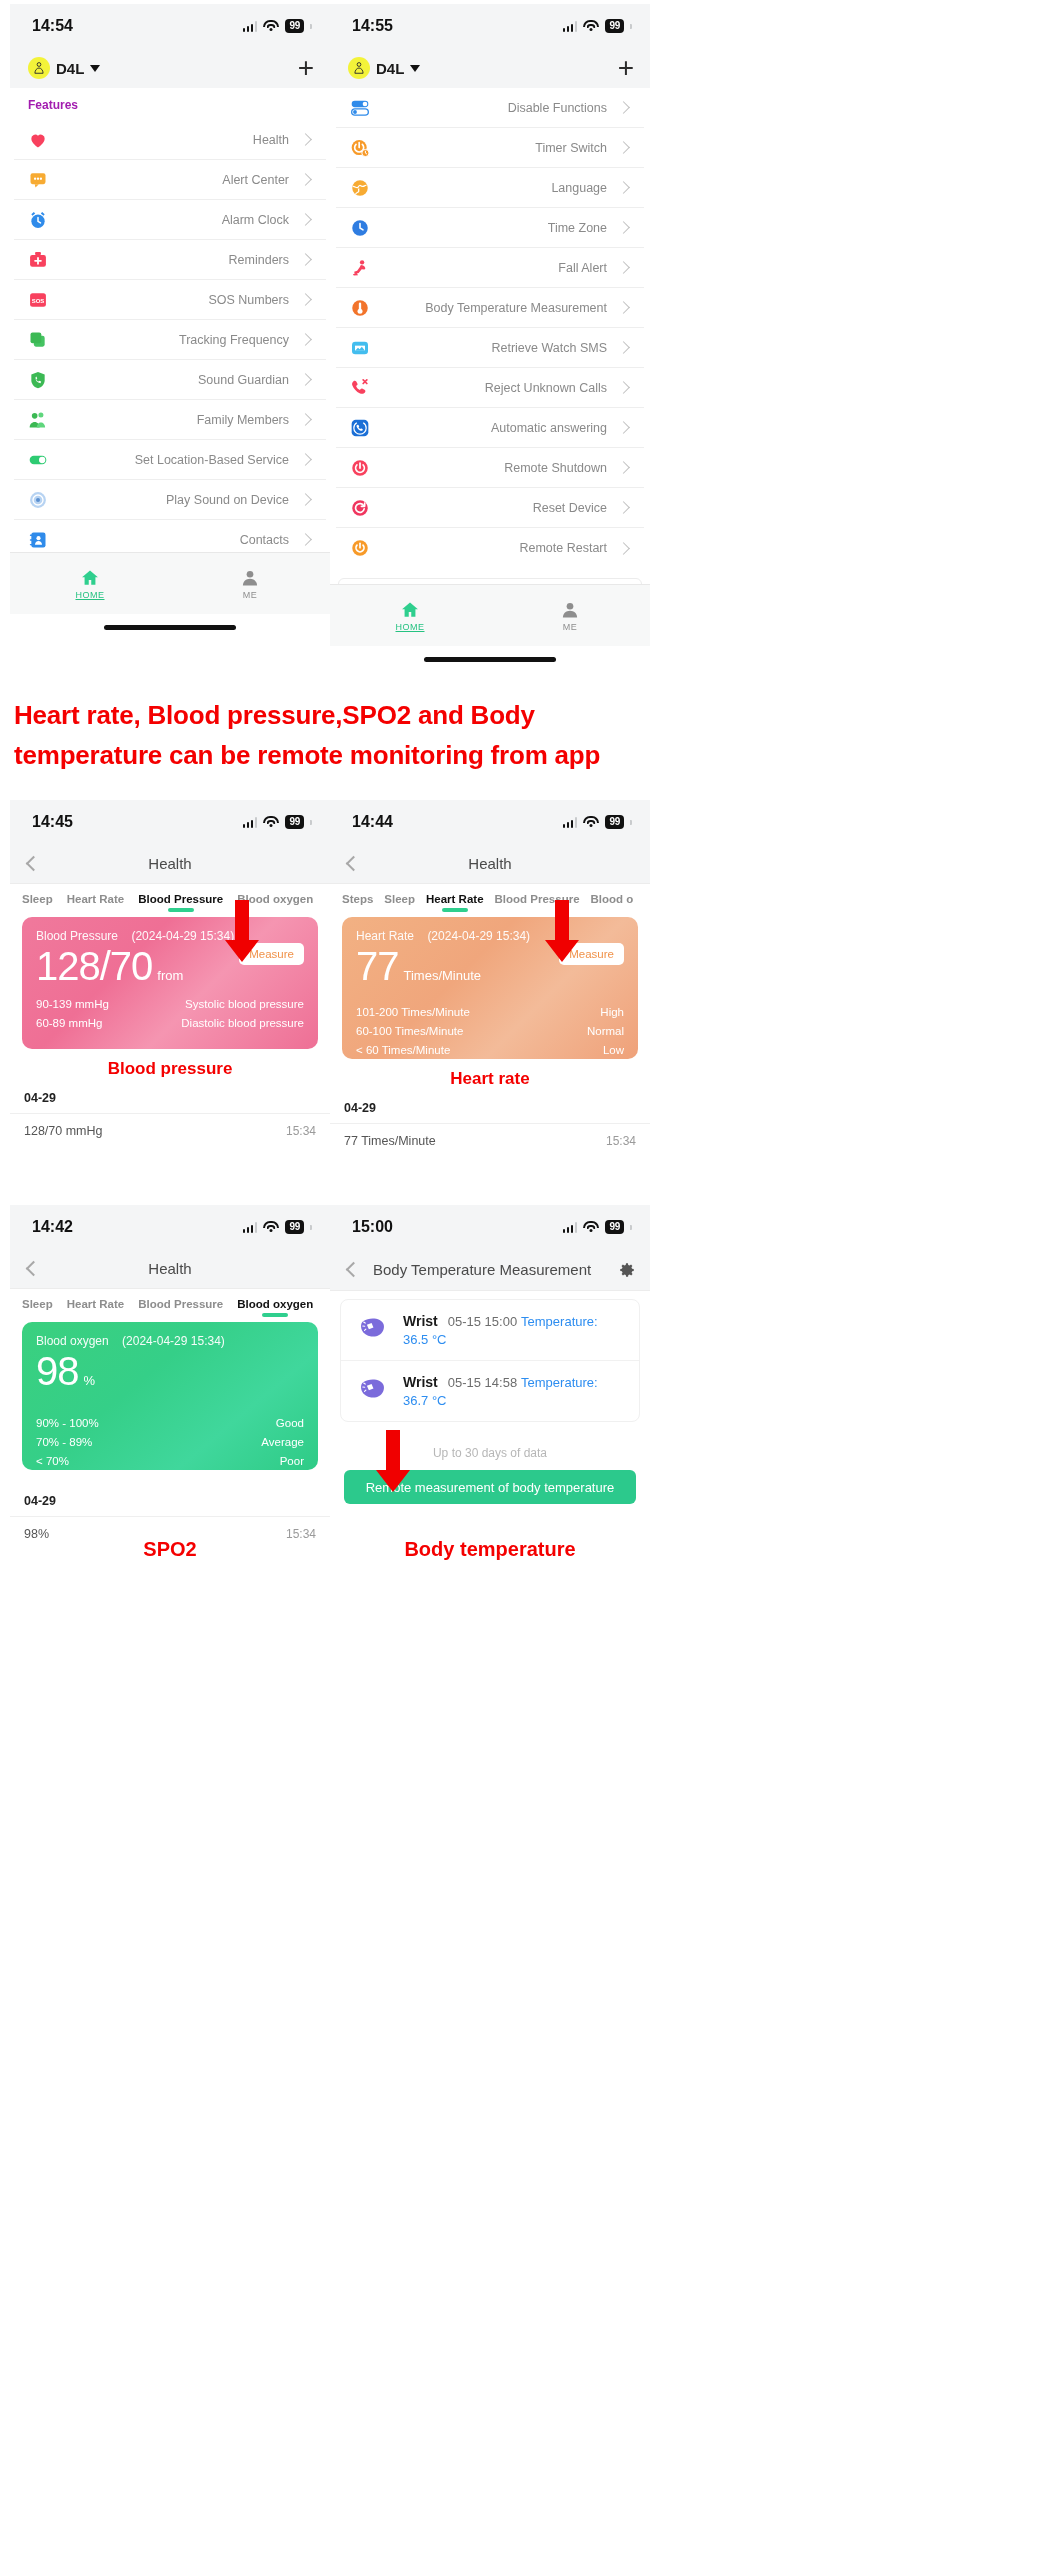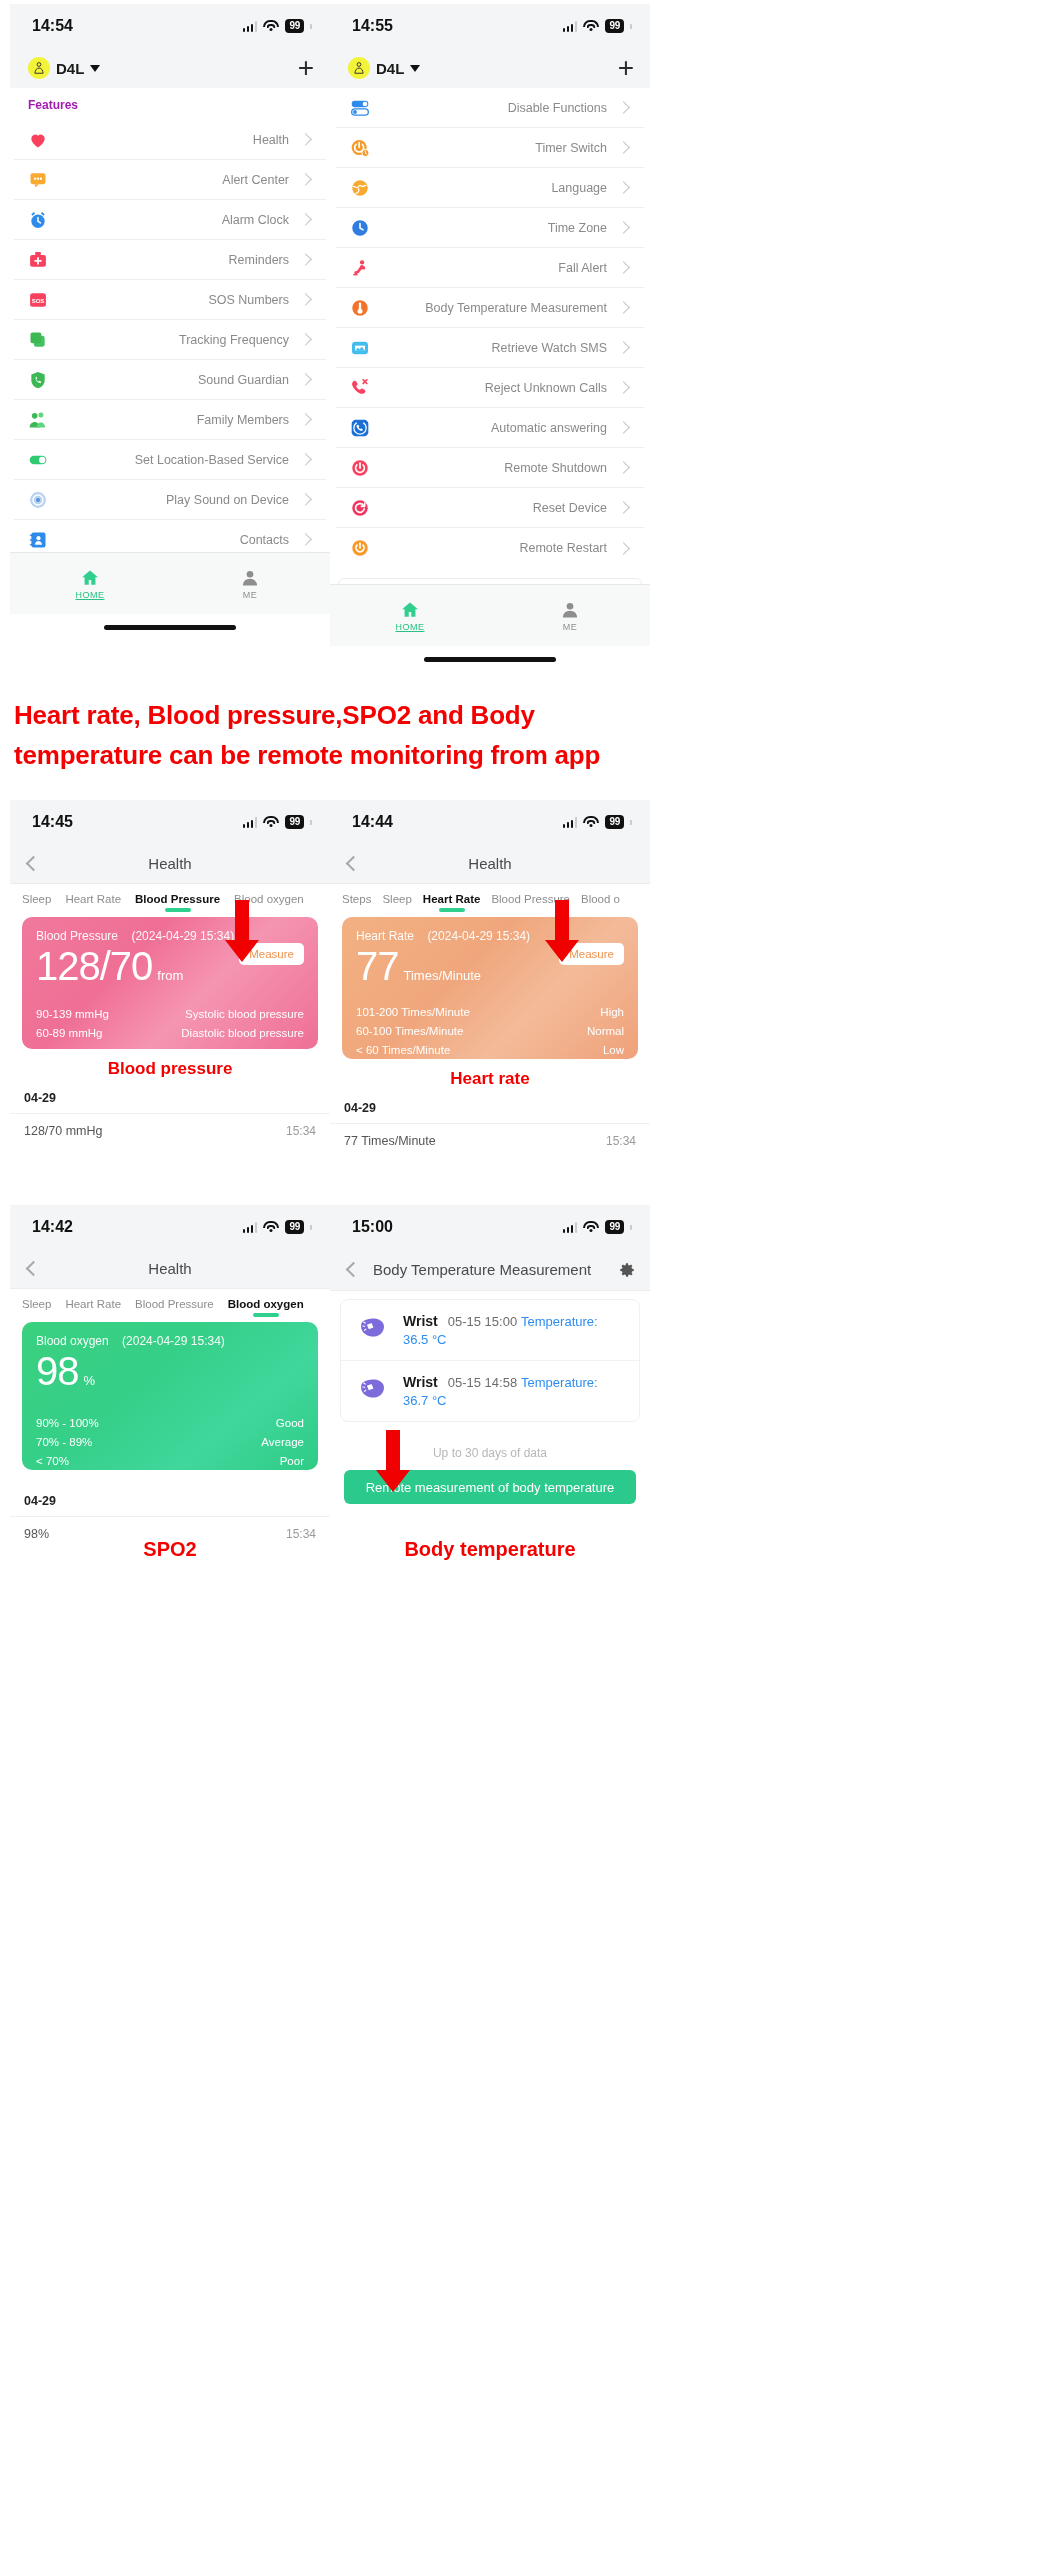--- a/index.html
+++ b/index.html
@@ -121,21 +121,21 @@
   }
   .nav .back { width:11px;height:11px;border-left:2px solid #a8a8a8;border-bottom:2px solid #a8a8a8;transform:rotate(45deg);margin-left:4px; }
   .nav .nav-title { position:absolute; left:0; right:0; text-align:center; font-size:15px; color:#4a4a4a; }
   .nav .nav-title.left-al { position:static; text-align:left; margin-left:14px; font-size:15px; color:#4a4a4a; flex:1;}
   .gear { margin-left:auto; width:18px;height:18px; }
 
   .tabs {
     display:flex; align-items:center; gap:14px;
     padding: 9px 12px 4px 12px; background:#fff;
   }
-  .tabs .t { font-size:11.5px; color:#8d8d8d; position:relative; white-space:nowrap; }
+  .tabs .t { font-size:11.5px; color:#8d8d8d; position:relative; white-space:nowrap;font-weight:bold; }
   .tabs .t.sel { color:#111; font-weight:bold; }
   .tabs .t.sel::after {
     content:""; position:absolute; left:50%; transform:translateX(-50%);
     bottom:-7px; width:26px; height:4px; border-radius:2px; background:#2fcf8e;
   }
 
   .card {
     margin: 8px 12px 0 12px; border-radius:10px; padding:12px 14px 22px 14px;
     color:#fff; position:relative; overflow:hidden;
   }
@@ -611,21 +611,21 @@
     </div>
     <div class="card bp" style="height:132px;">
       <div class="c-head">
         <span>Blood Pressure</span>
         <span class="c-date">(2024-04-29 15:34)</span>
       </div>
       <div class="c-big">
         <span>128/70</span><span class="unit">from</span>
       </div>
       <div class="measure-btn">Measure</div>
-      <div class="c-rows" style="margin-top:18px;">
+      <div class="c-rows" style="margin-top:8px;">
         <div class="c-row">
           <span>90-139 mmHg</span>
           <span>Systolic blood pressure</span>
         </div>
         <div class="c-row">
           <span>60-89 mmHg</span>
           <span>Diastolic blood pressure</span>
         </div>
       </div>
     </div>

